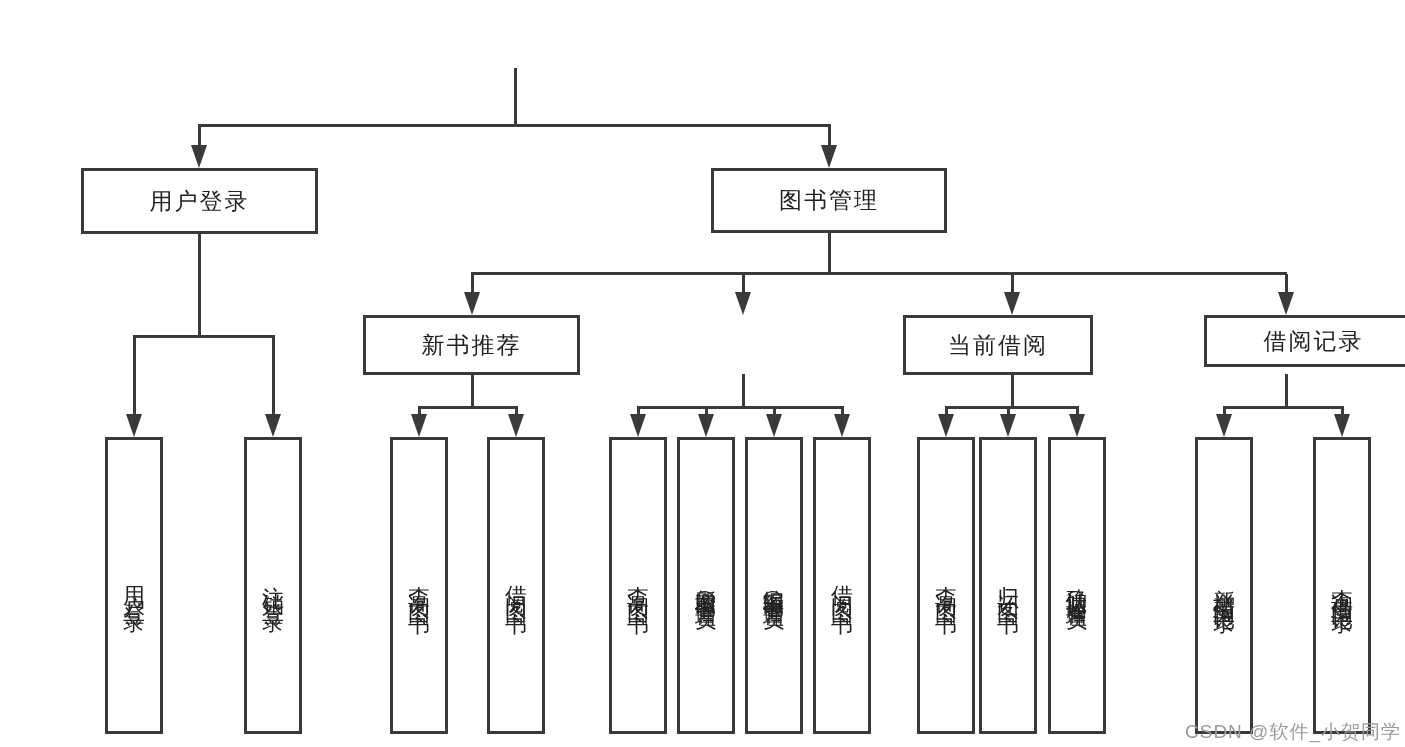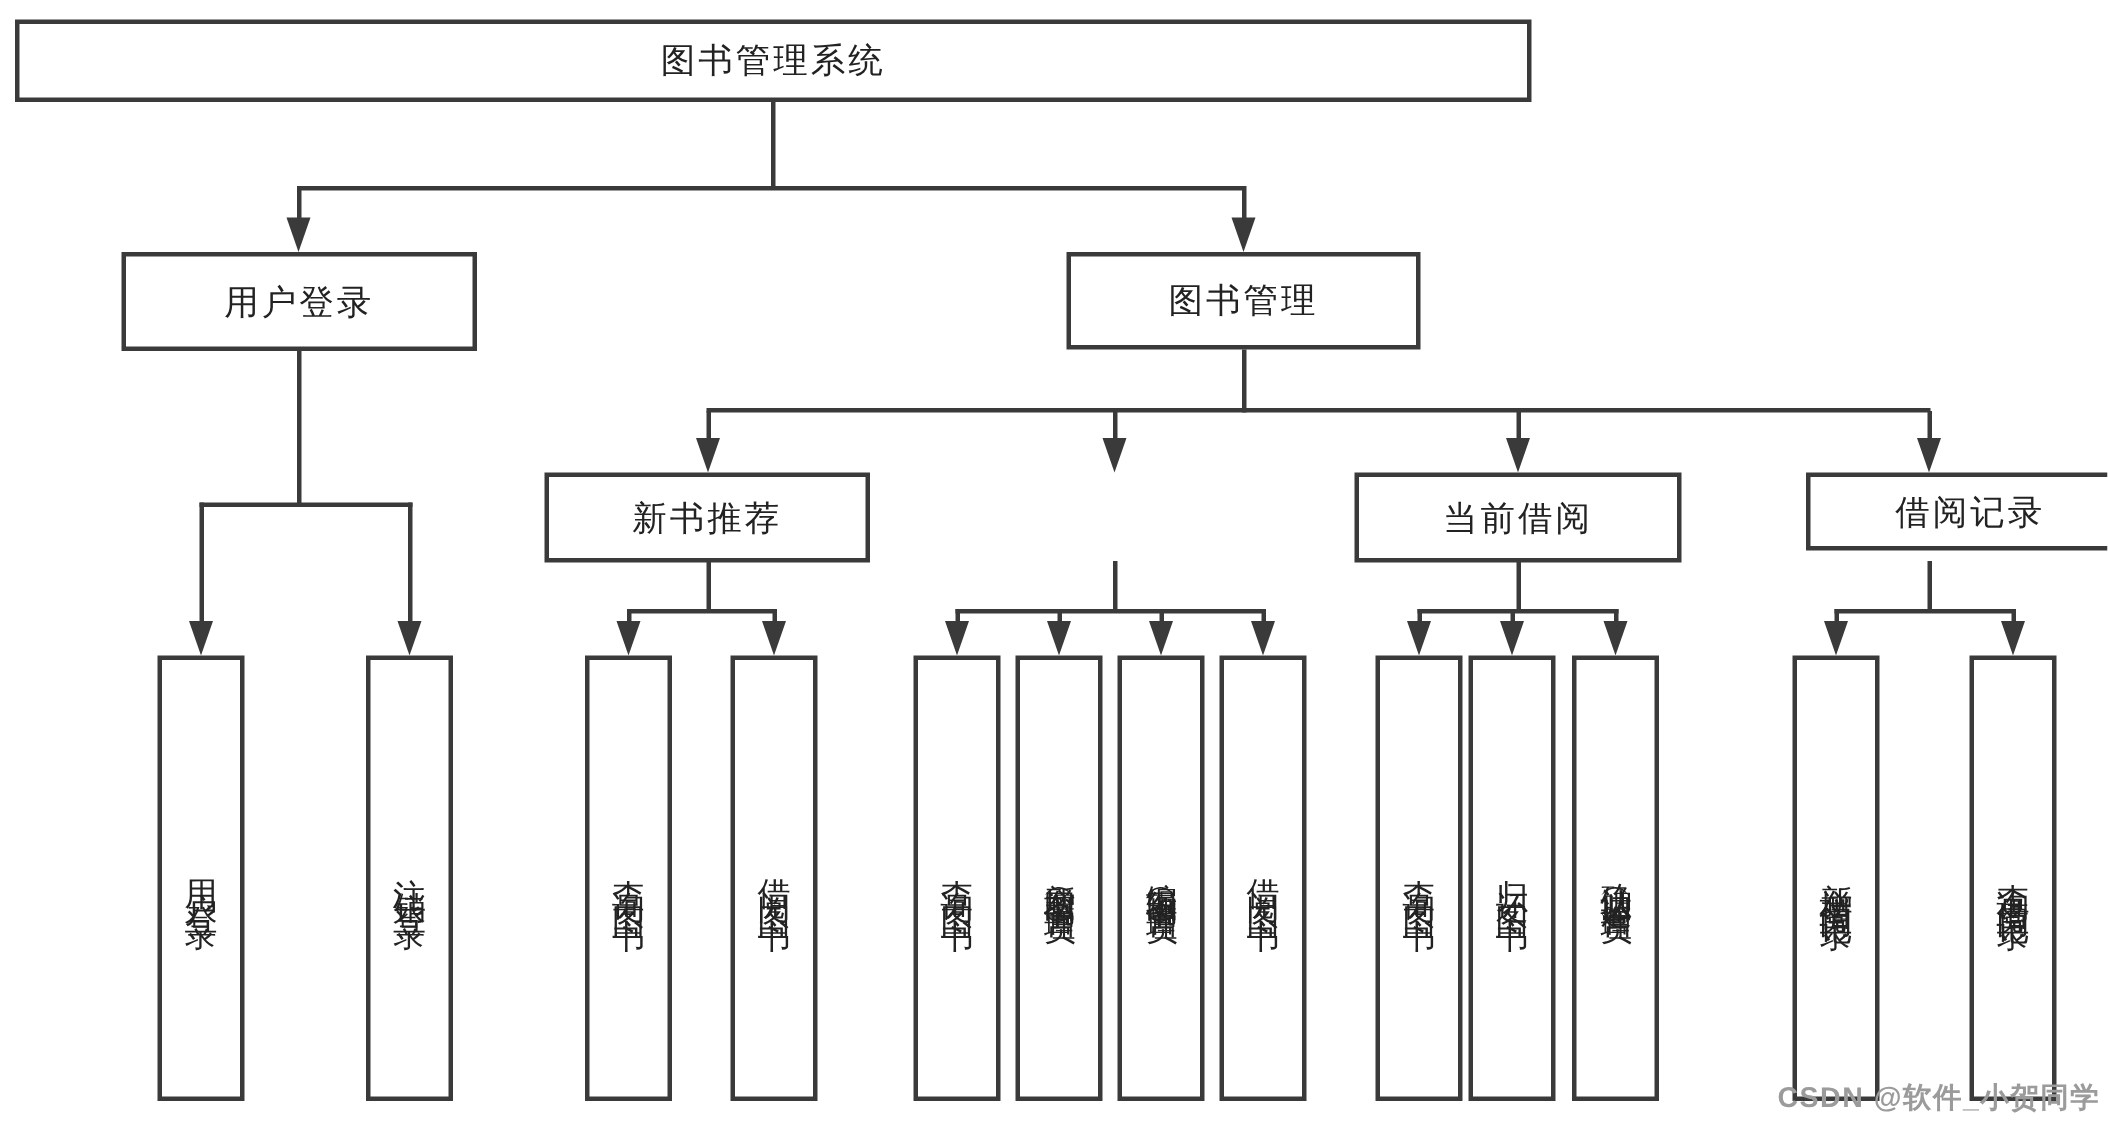--- a/index.html
+++ b/index.html
@@ -59,29 +59,27 @@
     border-top: 23px solid var(--line);
   }
   .watermark {
     position: absolute;
     left: 1185px;
     top: 719px;
     font-size: 19px;
     color: var(--wm);
     letter-spacing: 1px;
     white-space: nowrap;
-    font-weight: bold;
   }
 </style>
 </head>
 <body>
 
 <div id="canvas">
 
-  <div class="node" style="left:10px; top:13px; width:1011px; height:55px;">图书管理系统</div>
 
   <div class="vline" style="left:514px; top:68px; height:58px;"></div>
   <div class="hline" style="left:198px; top:124px; width:632px;"></div>
   <div class="vline" style="left:198px; top:124px; height:24px;"></div>
   <div class="arrow" style="left:191px; top:145px;"></div>
   <div class="vline" style="left:828px; top:124px; height:24px;"></div>
   <div class="arrow" style="left:821px; top:145px;"></div>
 
   <div class="node" style="left:81px; top:168px; width:237px; height:66px;">用户登录</div>
   <div class="node" style="left:711px; top:168px; width:236px; height:65px;">图书管理</div>
@@ -98,21 +96,21 @@
   <div class="vline" style="left:471px; top:274px; height:20px;"></div>
   <div class="arrow" style="left:464px; top:292px;"></div>
   <div class="vline" style="left:742px; top:274px; height:20px;"></div>
   <div class="arrow" style="left:735px; top:292px;"></div>
   <div class="vline" style="left:1011px; top:274px; height:20px;"></div>
   <div class="arrow" style="left:1004px; top:292px;"></div>
   <div class="vline" style="left:1285px; top:274px; height:20px;"></div>
   <div class="arrow" style="left:1278px; top:292px;"></div>
 
   <div class="node" style="left:363px; top:315px; width:217px; height:60px;text-align:center;">新书推荐</div>
-  <div class="node" style="left:903px; top:315px; width:218px; height:60px;">当前借阅</div>
+  <div class="node" style="left:903px; top:315px; width:190px; height:60px;">当前借阅</div>
   <div class="node" style="left:1177px; top:315px; width:219px; height:52px;margin-left:27px;">借阅记录</div>
 
   <div class="vline" style="left:471px; top:374px; height:34px;"></div>
   <div class="hline" style="left:418px; top:406px; width:100px;"></div>
   <div class="vline" style="left:742px; top:374px; height:34px;"></div>
   <div class="hline" style="left:637px; top:406px; width:207px;"></div>
   <div class="vline" style="left:1011px; top:374px; height:34px;"></div>
   <div class="hline" style="left:945px; top:406px; width:134px;"></div>
   <div class="vline" style="left:1285px; top:374px; height:34px;"></div>
   <div class="hline" style="left:1223px; top:406px; width:121px;"></div>

